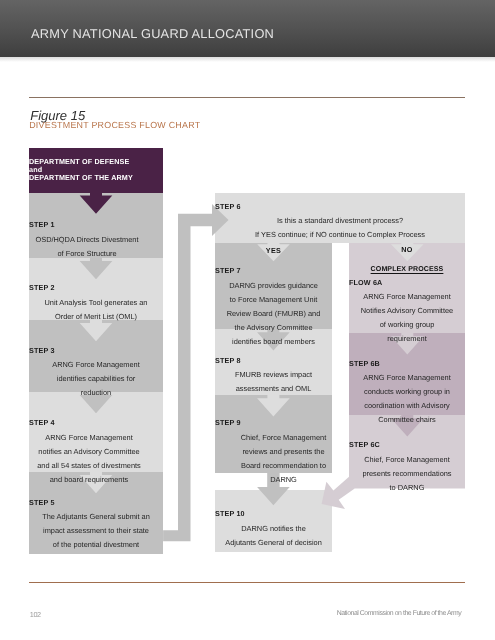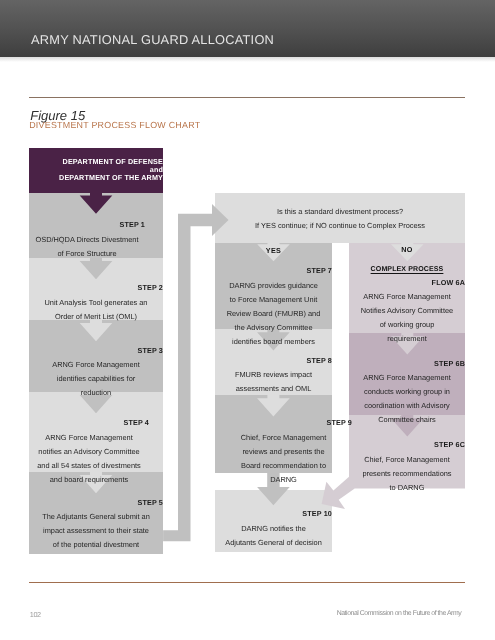--- a/index.html
+++ b/index.html
@@ -1,36 +1,36 @@
 <!DOCTYPE html>
 <html><head>
 <meta charset="utf-8">
 <style>
   * { box-sizing: border-box; margin:0; padding:0; }
   html,body { width:495px; height:640px; }
   body { background:#ffffff; font-family:"Liberation Sans", sans-serif; position:relative; overflow:hidden; -webkit-font-smoothing:antialiased; text-rendering:geometricPrecision; }
 
   .header { position:absolute; left:0; top:0; width:495px; height:57px;
      background: linear-gradient(to bottom, #646464 0%, #515151 53%, #3e3e3e 100%); }
-  .header-title { position:absolute; left:31px; top:26px; font-size:12.8px; letter-spacing:0.25px; color:#e4e4e4; white-space:nowrap;margin-top:6px; }
+  .header-title { position:absolute; left:31px; top:26px; font-size:12.8px; letter-spacing:0.25px; color:#e4e4e4; white-space:nowrap; }
   .hdr-shadow { position:absolute; left:0; top:57px; width:495px; height:5px;
      background: linear-gradient(to bottom, rgba(140,140,140,0.30), rgba(255,255,255,0)); }
 
   .rule-top { position:absolute; left:29px; top:96.9px; width:436px; height:1.3px; background:#8a7261; }
   .fig-num { position:absolute; left:30.2px; top:108.3px; font-family:Liberation Sans, sans-serif; font-style:italic; font-size:13px; color:#2f2f2f; }
   .fig-title { position:absolute; left:29.2px; top:119.7px; font-size:8.9px; letter-spacing:0.25px; color:#b8744a; }
 
   .rule-bot { position:absolute; left:29px; top:581.9px; width:436px; height:1.3px; background:#a06e4e; }
   .pagenum { position:absolute; left:29.8px; top:610.4px; font-size:7.3px; color:#9d9d9d; letter-spacing:-0.45px; }
   .footer-r { position:absolute; left:336.7px; top:610.4px; font-size:6.9px; color:#8d8d8d; letter-spacing:-0.45px; white-space:nowrap; }
 
   
   #chart { position:absolute; left:0; top:0; width:495px; height:640px; }
   .tb { position:absolute; text-align:center; }
-  .title { font-weight:bold; font-size:7.2px; color:#1b1b1b; text-align:right; letter-spacing:0.15px; line-height:9px; }
+  .title { font-weight:bold; font-size:7.2px; color:#1b1b1b; text-align:left; letter-spacing:0.15px; line-height:9px; }
   .body { font-size:7.4px; color:#262626; text-align:center; line-height:14px; padding-top:3.8px; }
   .wht { color:#ffffff; line-height:8.4px; }
   .yesno { font-weight:bold; font-size:7.2px; color:#141414; letter-spacing:0.4px; }
   .cplx { font-weight:bold; font-size:7.05px; color:#141414; letter-spacing:0.1px; text-decoration:underline; text-decoration-thickness:0.7px; text-underline-offset:1.6px; line-height:9px; padding-bottom:4.1px; }
 </style>
 </head>
 <body>
 
 <div class="header">
   <div class="header-title">ARMY NATIONAL GUARD ALLOCATION</div>
@@ -104,20 +104,21 @@
     <div class="tb" style="left:29px;top:417.8px;width:120px">
       <div class="title">STEP 4</div>
       <div class="body">ARNG Force Management<br>notifies an Advisory Committee<br>and all 54 states of divestments<br>and board requirements</div>
     </div>
     <div class="tb" style="left:29px;top:497.7px;width:134px">
       <div class="title">STEP 5</div>
       <div class="body">The Adjutants General submit an<br>impact assessment to their state<br>of the potential divestment</div>
     </div>
 
     <div class="tb" style="left:215px;top:201.6px;width:250px">
+      <div class="title">STEP 6</div>
       <div class="body">Is this a standard divestment process?<br>If YES continue; if NO continue to Complex Process</div>
     </div>
 
     <div class="tb yesno" style="left:215px;top:245.6px;width:117px">YES</div>
     <div class="tb yesno" style="left:349px;top:245.4px;width:116px">NO</div>
 
     <div class="tb" style="left:215px;top:266.1px;width:117px">
       <div class="title">STEP 7</div>
       <div class="body">DARNG provides guidance<br>to Force Management Unit<br>Review Board (FMURB) and<br>the Advisory Committee<br>identifies board members</div>
     </div>

